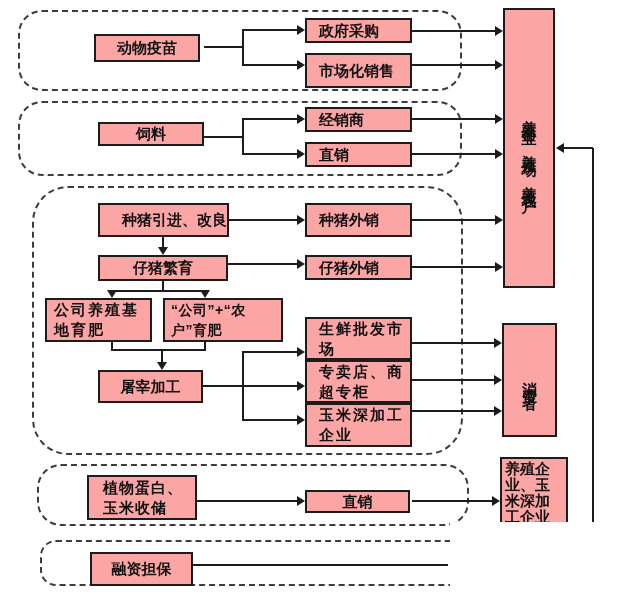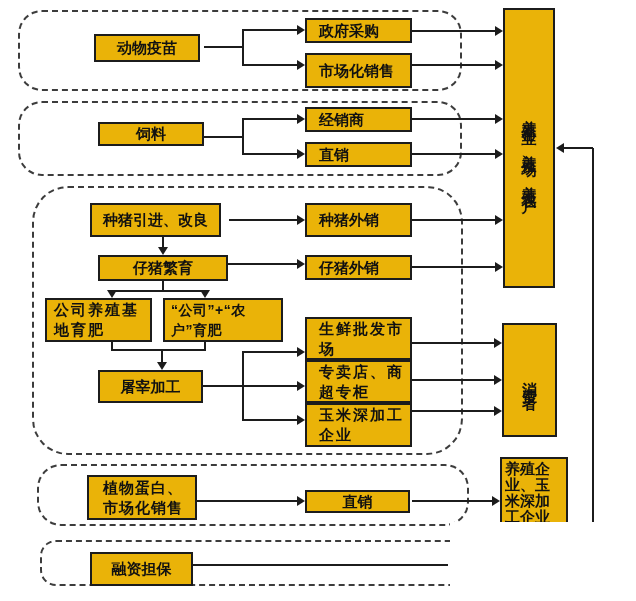--- a/index.html
+++ b/index.html
@@ -1,19 +1,19 @@
 <!DOCTYPE html>
 <html><head>
 <meta charset="utf-8">
 <style>
   html,body{margin:0;padding:0;background:#ffffff;}
   #stage{position:relative;width:636px;height:601px;background:#fff;overflow:hidden;
          font-family:"Liberation Sans","DejaVu Sans",sans-serif;color:#111;}
   .sec{position:absolute;border:2px dashed #3c3c3c;border-radius:24px;box-sizing:border-box;}
-  .bx{position:absolute;background:#eab308;border:2px solid #1c1c1c;box-sizing:border-box;
+  .bx{position:absolute;background:#fca5a5;border:2px solid #1c1c1c;box-sizing:border-box;
       display:flex;align-items:center;font-size:15px;font-weight:600;line-height:20px;color:#111;}
   .cc{justify-content:center;text-align:center;}
   .lp{padding-left:12px;}
   .vtxt{writing-mode:vertical-rl;text-orientation:upright;letter-spacing:4px;margin:0 auto;}
   .hl{position:absolute;height:2px;background:#1c1c1c;}
   .vl{position:absolute;width:2px;background:#1c1c1c;}
   .ar{position:absolute;width:0;height:0;border-left:8px solid #1c1c1c;
       border-top:5px solid transparent;border-bottom:5px solid transparent;}
   .al{position:absolute;width:0;height:0;border-right:8px solid #1c1c1c;
       border-top:5px solid transparent;border-bottom:5px solid transparent;}
@@ -69,21 +69,21 @@
   <div class="ar" style="left:297px;top:149px;"></div>
   <div class="hl" style="left:412px;top:118px;width:83px;"></div>
   <div class="ar" style="left:495px;top:114px;"></div>
   <div class="hl" style="left:412px;top:153px;width:83px;"></div>
   <div class="ar" style="left:495px;top:149px;"></div>
 
   <div class="bx" style="left:503px;top:8px;width:52px;height:280px;justify-content:center;">
     <span class="vtxt">养殖企业、养殖场、养殖农户</span>
   </div>
 
-  <div class="bx cc" style="left:90px;top:203px;width:131px;height:34px;">
+  <div class="bx cc" style="left:98px;top:203px;width:131px;height:34px;justify-content:flex-end;">
     <span>种猪引进、改良</span>
   </div>
   <div class="bx lp" style="left:305px;top:203px;width:107px;height:34px;">
     <span>种猪外销</span>
   </div>
   <div class="bx cc" style="left:98px;top:255px;width:130px;height:26px;">
     <span>仔猪繁育</span>
   </div>
   <div class="bx lp" style="left:305px;top:255px;width:107px;height:25px;">
     <span>仔猪外销</span>
@@ -145,21 +145,21 @@
   <div class="hl" style="left:412px;top:379px;width:82px;"></div>
   <div class="ar" style="left:494px;top:375px;"></div>
   <div class="hl" style="left:412px;top:410px;width:82px;"></div>
   <div class="ar" style="left:494px;top:406px;"></div>
 
   <div class="vl" style="left:592px;top:148px;height:374px;"></div>
   <div class="hl" style="left:564px;top:147px;width:29px;"></div>
   <div class="al" style="left:556px;top:143px;"></div>
 
   <div class="bx" style="left:87px;top:475px;width:110px;height:45px;padding-left:14px;letter-spacing:1px;">
-    <span>植物蛋白、市场化销售</span>
+    <span>植物蛋白、玉米收储</span>
   </div>
   <div class="bx cc" style="left:305px;top:490px;width:105px;height:23px;">
     <span>直销</span>
   </div>
   <div class="bx" style="left:500px;top:457px;width:68px;height:80px;padding:2px 3px;font-size:15px;line-height:16px;align-items:flex-start;">
     <span>养殖企业、玉米深加工企业</span>
   </div>
   <div class="hl" style="left:197px;top:500px;width:100px;"></div>
   <div class="ar" style="left:297px;top:496px;"></div>
   <div class="hl" style="left:412px;top:500px;width:80px;"></div>

